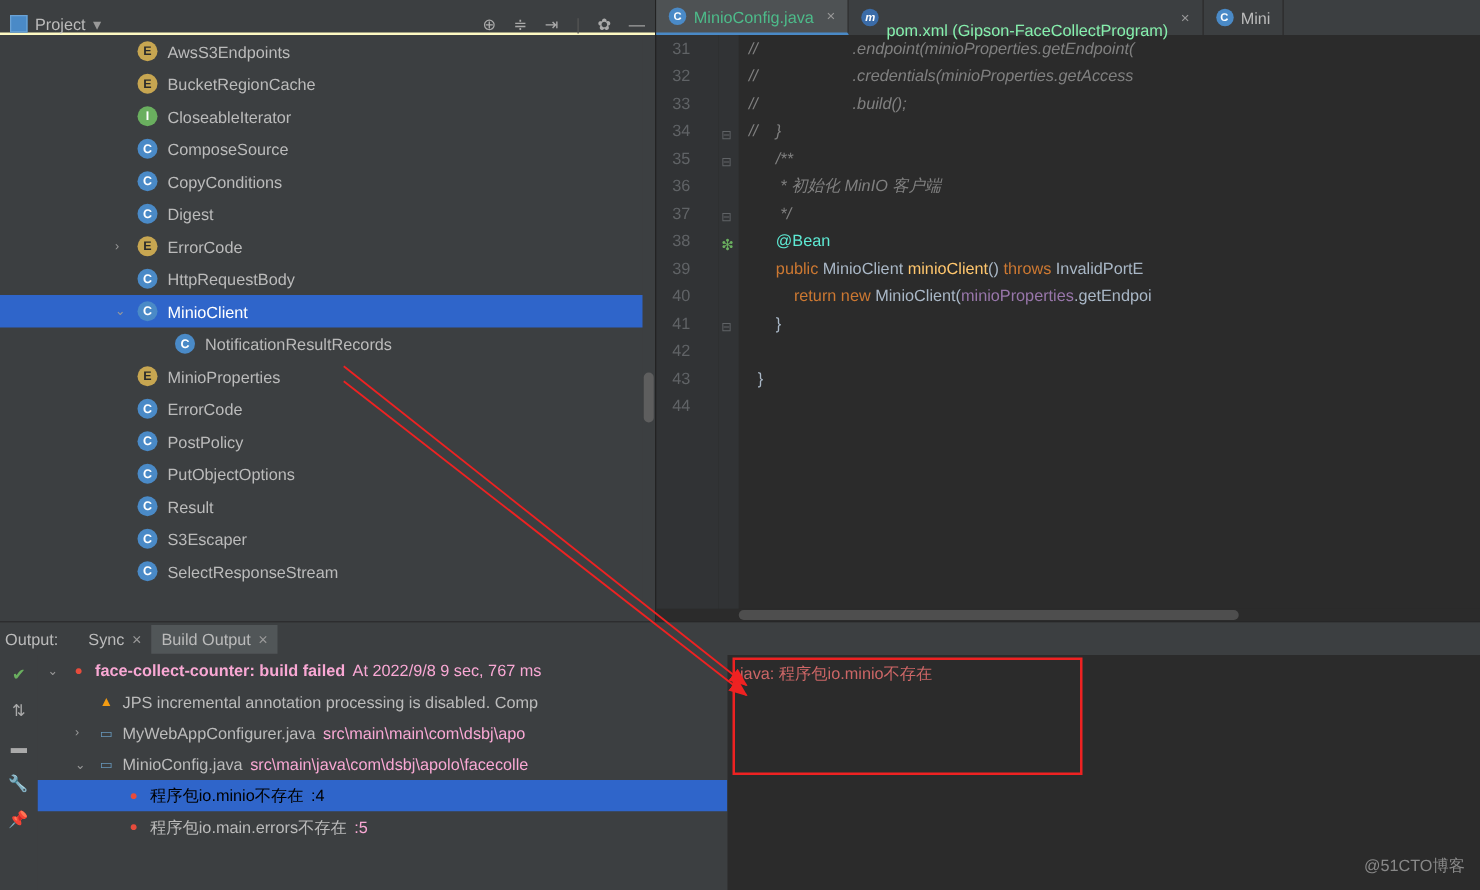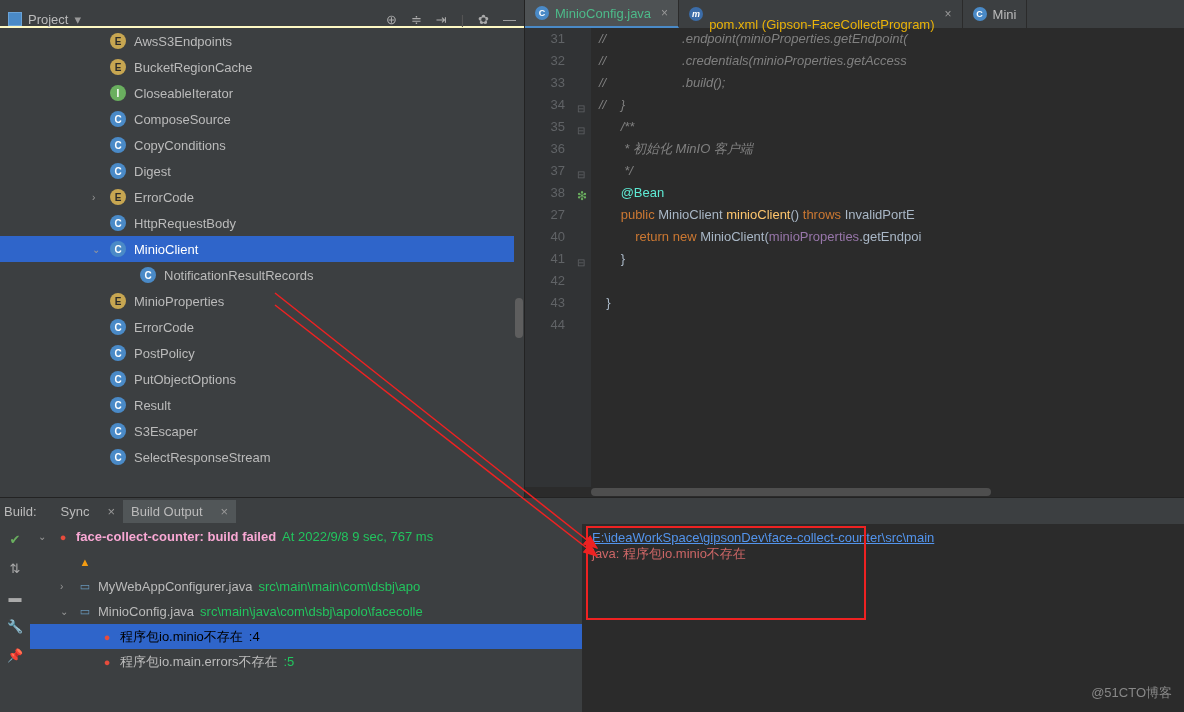--- a/index.html
+++ b/index.html
@@ -23,51 +23,51 @@
 .tree-scroll{position:absolute;right:0;top:0;width:10px;height:100%;background:#3c3f41}
 .tree-thumb{position:absolute;right:1px;top:270px;width:8px;height:40px;background:#5e5e5e;border-radius:4px}
 .editor{flex:1;background:#2b2b2b;display:flex;flex-direction:column;border-left:1px solid #232323}
 .tabs{height:28px;background:#3c3f41;display:flex;align-items:stretch}
 .tab{display:flex;align-items:center;padding:0 10px;gap:6px;border-right:1px solid #2b2b2b;color:#bbb;cursor:pointer}
 .tab.active{background:#4e5254;border-bottom:2px solid #4a8ac7}
 .tab .ticon{width:14px;height:14px;border-radius:50%;background:#4a8ac7;display:flex;align-items:center;justify-content:center;font-size:9px;color:#fff;font-weight:bold}
 .tab .ticon.m{background:#3b6ca8;font-style:italic}
 .tab .close{color:#999;font-size:12px;margin-left:4px}
 .code{flex:1;display:flex;font-family:"JetBrains Mono",Consolas,monospace;font-size:14px;line-height:22px;position:relative;overflow:hidden}
-.gutter{width:50px;text-align:right;padding-right:10px;color:#606366;background:#313335;user-select:none}
+.gutter{width:50px;text-align:center;padding-right:10px;color:#606366;background:#313335;user-select:none}
 .fold{width:16px;background:#313335;position:relative}
 .fold .fm{position:absolute;left:2px;color:#606366;font-size:10px}
 .lines{flex:1;padding-left:8px;white-space:pre;color:#a9b7c6}
 .c-comment{color:#808080;font-style:italic}
 .c-ann{color:#5eead4}
 .c-kw{color:#cc7832}
 .c-method{color:#ffc66d}
 .c-field{color:#9876aa}
 .gut-icon{position:absolute;left:52px;color:#6aaf5f;font-size:12px}
 .hscroll{position:absolute;bottom:0;left:0;right:0;height:10px;background:#2b2b2b}
 .hthumb{position:absolute;left:66px;top:1px;width:400px;height:8px;background:#4e4e4e;border-radius:4px}
 .bottom{height:215px;border-top:1px solid #232323;display:flex;flex-direction:column}
 .btabs{height:26px;display:flex;align-items:center;padding-left:4px;gap:4px;background:#3c3f41}
 .btab-label{color:#bbb;margin-right:12px}
-.btab{display:flex;align-items:center;padding:4px 8px;color:#bbb;gap:18px;cursor:pointer}
+.btab{display:flex;align-items:center;padding:4px 8px;color:#bbb;gap:6px;cursor:pointer}
 .btab.active{background:#515658}
 .btab .close{color:#999}
 .bcontent{flex:1;display:flex}
 .bleft{width:30px;background:#3c3f41;display:flex;flex-direction:column;align-items:center;padding-top:8px;gap:14px;color:#aaa}
 .btree{width:552px;background:#3c3f41;overflow:hidden}
 .brow{height:25px;display:flex;align-items:center;padding-left:8px;gap:6px;white-space:nowrap;cursor:pointer}
 .brow.sel{background:#2f65ca;color:#fff}
 .brow .exp2{color:#999;font-size:10px;width:12px}
 .brow .bi{width:14px;height:14px;display:flex;align-items:center;justify-content:center;font-size:11px}
 .bi.err{color:#e74c3c}
 .bi.warn{color:#f39c12}
 .bi.file{color:#6897bb}
 .brow .txt{color:#bbb}
 .brow .txt.bold{color:#f9a8d4;font-weight:600}
-.brow .meta{color:#22c55e}
+.brow .meta{color:#f9a8d4}
 .brow.sel .txt,.brow.sel .meta{color:#000000}
 .bright{flex:1;background:#2b2b2b;padding:6px 10px;font-family:Consolas,monospace;font-size:13px;position:relative}
 .bright .link{color:#5394ec;text-decoration:underline}
 .bright .errline{color:#cc6666}
 .redbox{position:absolute;border:2px solid #e22}
 .watermark{position:absolute;right:12px;bottom:10px;color:#888;font-size:13px}
 svg.arrow{position:absolute;top:0;left:0;pointer-events:none}
 </style>
 </head>
 <body>
@@ -166,39 +166,39 @@
 
   <div class="editor">
     <div class="tabs" id="tabs">
         <div class="tab active">
           <span class="ticon ">C</span>
           <span style="color: rgb(77, 187, 138);">MinioConfig.java</span>
           <span class="close">×</span>
         </div>
         <div class="tab">
           <span class="ticon m">m</span>
-          <span style="color: #eab308; margin-top: 20px;">pom.xml (Gipson-FaceCollectProgram)</span>
+          <span style="color: #86efac; margin-top: 20px;">pom.xml (Gipson-FaceCollectProgram)</span>
           <span class="close">×</span>
         </div>
         <div class="tab">
           <span class="ticon ">C</span>
           <span style="color: rgb(187, 187, 187);">Mini</span>
         </div>
       </div>
     <div class="code">
       <div class="gutter" id="gut">
           <div>31</div>
           <div>32</div>
           <div>33</div>
           <div>34</div>
           <div>35</div>
           <div>36</div>
           <div>37</div>
           <div>38</div>
-          <div>27</div>
+          <div>39</div>
           <div>40</div>
           <div>41</div>
           <div>42</div>
           <div>43</div>
           <div>44</div>
         </div>
       <div class="fold" id="fold">
           <div class="fm" style="top:4px"></div>
           <div class="fm" style="top:26px"></div>
           <div class="fm" style="top:48px"></div>
@@ -217,21 +217,21 @@
       <div class="lines" id="lines"><div><span class="c-comment">//                     .endpoint(minioProperties.getEndpoint(</span></div><div><span class="c-comment">//                     .credentials(minioProperties.getAccess</span></div><div><span class="c-comment">//                     .build();</span></div><div><span class="c-comment">//    }</span></div><div>      <span class="c-comment">/**</span></div><div>       <span class="c-comment">* 初始化 MinIO 客户端</span></div><div>       <span class="c-comment">*/</span></div><span class="gut-icon" style="top:157px">❇</span><div>      <span class="c-ann">@Bean</span></div><div>      <span class="c-kw">public</span> MinioClient <span class="c-method">minioClient</span>() <span class="c-kw">throws</span> InvalidPortE</div><div>          <span class="c-kw">return new</span> MinioClient(<span class="c-field">minioProperties</span>.getEndpoi</div><div>      }</div><div>&nbsp;</div><div>  }</div><div>&nbsp;</div></div>
       <div class="hscroll">
           <div class="hthumb"></div>
         </div>
     </div>
   </div>
 </div>
 
 <div class="bottom">
   <div class="btabs">
-    <span class="btab-label">Build:</span>
+    <span class="btab-label">Output:</span>
     <div id="btabs" style="display:flex">
         <div class="btab">
           <span>Sync</span>
           <span class="close">×</span>
         </div>
         <div class="btab active">
           <span>Build Output</span>
           <span class="close">×</span>
         </div>
       </div>
@@ -247,20 +247,21 @@
     <div class="btree" id="btree">
         <div class="brow" style="padding-left: 8px;">
           <span class="exp2">⌄</span>
           <span class="bi err">●</span>
           <span class="txt bold">face-collect-counter: build failed</span>
           <span class="meta"> At 2022/9/8 9 sec, 767 ms</span>
         </div>
         <div class="brow" style="padding-left: 30px;">
           <span class="exp2"></span>
           <span class="bi warn">▲</span>
+          <span class="txt">JPS incremental annotation processing is disabled. Comp</span>
         </div>
         <div class="brow" style="padding-left: 30px;">
           <span class="exp2">›</span>
           <span class="bi file">▭</span>
           <span class="txt">MyWebAppConfigurer.java</span>
           <span class="meta"> src\main\main\com\dsbj\apo</span>
         </div>
         <div class="brow" style="padding-left: 30px;">
           <span class="exp2">⌄</span>
           <span class="bi file">▭</span>
@@ -274,21 +275,20 @@
           <span class="meta"> :4</span>
         </div>
         <div class="brow" style="padding-left: 52px;">
           <span class="exp2"></span>
           <span class="bi err">●</span>
           <span class="txt">程序包io.main.errors不存在</span>
           <span class="meta"> :5</span>
         </div>
       </div>
     <div class="bright">
-      <div class="link">E:\ideaWorkSpace\gipsonDev\face-collect-counter\src\main</div>
       <div class="errline">java: 程序包io.minio不存在</div>
       <div class="redbox" style="left:4px;top:2px;width:280px;height:94px"></div>
     </div>
   </div>
 </div>
 
 <div class="watermark">@51CTO博客</div>
 
 <svg class="arrow" width="1184" height="712">
   <defs>

